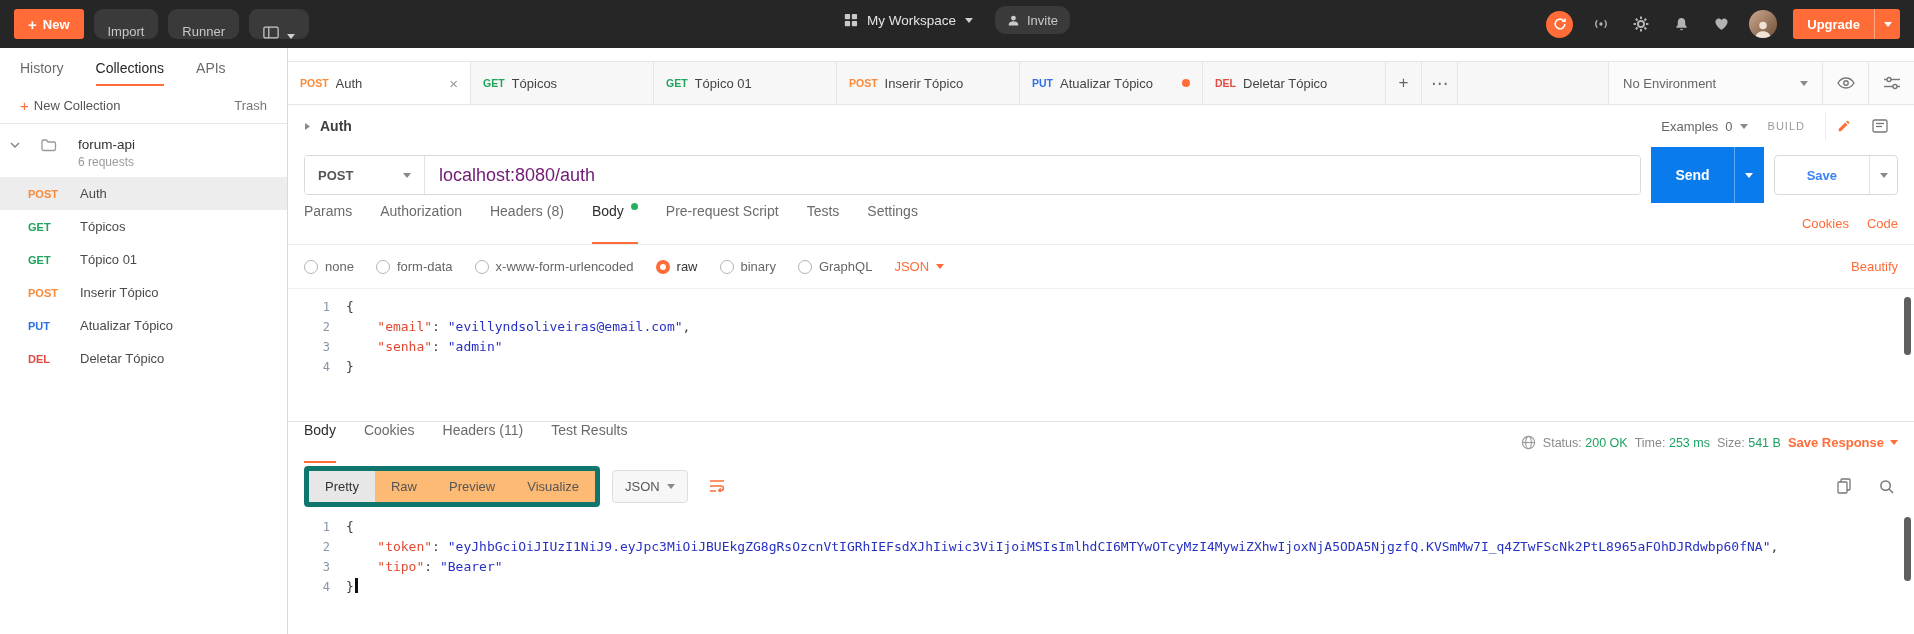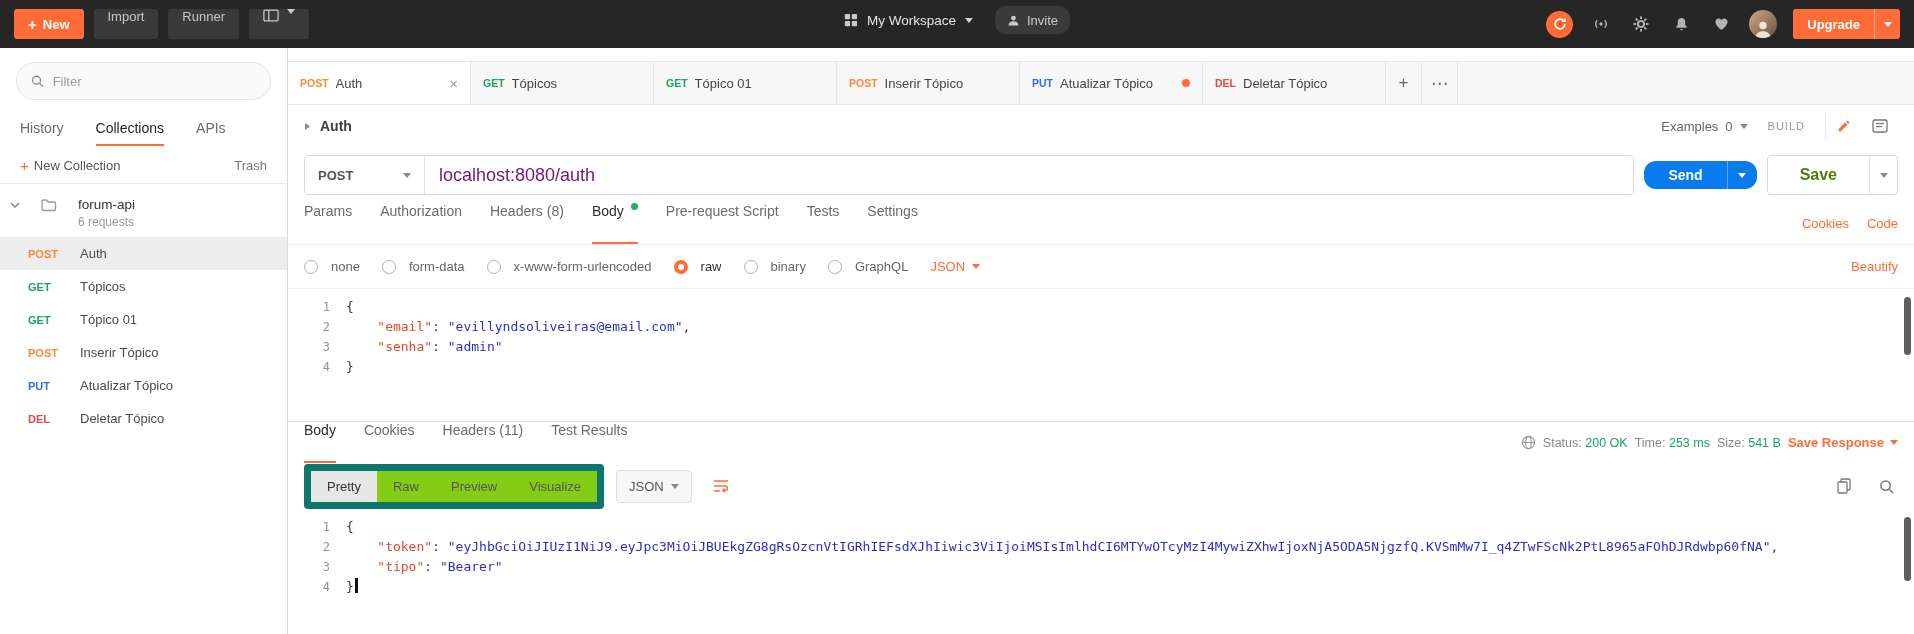--- a/index.html
+++ b/index.html
@@ -5,21 +5,21 @@
   *{margin:0;padding:0;box-sizing:border-box}
   html,body{width:1914px;height:634px;overflow:hidden}
   body{font-family:"Liberation Sans","DejaVu Sans",sans-serif;font-size:13px;color:#333;background:#fff}
   button{font-family:inherit;border:none;background:none;cursor:pointer;color:inherit}
   .app{width:1914px;height:634px;display:flex;flex-direction:column}
 
   
   .topbar{height:48px;background:#262626;display:flex;align-items:center;padding:0 14px;position:relative;flex:none}
   .tb-left{display:flex;align-items:center;gap:10px}
   .btn-orange{background:var(--accent);color:#fff;height:30px;padding:0 14px;border-radius:3px;font-size:13px;display:flex;align-items:center;gap:6px;font-weight:bold}
-  .btn-dark{background:#3a3a3a;color:#c7c7c7;height:30px;padding:0 14px;border-radius:3px;font-size:13px;display:flex;align-items:flex-start;gap:8px}
+  .btn-dark{background:#3a3a3a;color:#c7c7c7;height:30px;padding:0 14px;border-radius:9px;font-size:13px;display:flex;align-items:flex-end;gap:8px}
   .plus-glyph{font-size:15px;line-height:1}
   .tb-center{position:absolute;left:50%;top:0;height:40px;transform:translateX(-50%);display:flex;align-items:center;gap:22px}
   .ws-btn{color:#e3e3e3;display:flex;align-items:center;gap:9px;font-size:13.5px}
   .invite-btn{background:#3a3a3a;color:#c9c9c9;height:28px;padding:0 12px;border-radius:11px;display:flex;align-items:center;gap:7px;font-size:13px}
   .tb-right{margin-left:auto;display:flex;align-items:center;gap:16px}
   .tb-icon{display:flex;align-items:center;justify-content:center;width:24px;height:24px}
   .sync-circle{width:27px;height:27px;border-radius:50%;background:var(--accent);display:flex;align-items:center;justify-content:center}
   .avatar{width:28px;height:28px;border-radius:50%;background:linear-gradient(135deg,#cfa98d,#6e4f3a);display:flex;align-items:flex-end;justify-content:center;overflow:hidden;padding:0}
   .upgrade{display:flex;height:30px;border-radius:3px;overflow:hidden}
   .up-main{background:var(--accent);color:#fff;padding:0 14px;display:flex;align-items:center;font-weight:bold;font-size:13px}
@@ -76,38 +76,38 @@
   .examples{color:#666;display:flex;gap:7px;align-items:center;font-size:13px}
   .build-label{font-size:11px;color:#9a9a9a;letter-spacing:1px}
   .mini-btns{display:flex;border-left:1px solid #ececec}
   .mini-btn{width:36px;height:28px;display:flex;align-items:center;justify-content:center}
 
   
   .url-row{height:56px;display:flex;align-items:center;padding:0 16px;gap:10px;flex:none}
   .url-combo{flex:1;display:flex;height:40px;border:1px solid #d9d9d9;border-radius:4px;overflow:hidden;background:#fff}
   .method-select{width:120px;display:flex;align-items:center;justify-content:space-between;padding:0 13px;border-right:1px solid #e3e3e3;color:#555;font-weight:bold;font-size:13px;background:#fff;flex:none}
   .url-input{flex:1;border:none;outline:none;padding:0 14px;font-size:18px;color:#701a75;background:#fff}
-  .send-btn{display:flex;height:28px;border-radius:12px;overflow:hidden;flex:none}
+  .send-btn{display:flex;height:56px;border-radius:0;overflow:hidden;flex:none}
   .send-main{background:var(--send);color:#fff;padding:0 24px;display:flex;align-items:center;font-size:14px;font-weight:bold}
   .send-caret{background:var(--send);width:30px;border-left:1px solid rgba(255,255,255,.35);display:flex;align-items:center;justify-content:center}
   .save-btn{display:flex;height:40px;border:1px solid #d9d9d9;border-radius:4px;overflow:hidden;flex:none;background:#fff}
-  .save-main{padding:0 32px;display:flex;align-items:center;color:#4d7c0f;font-weight:bold;font-size:16px}
+  .save-main{padding:0 32px;display:flex;align-items:center;color:#3b82f6;font-weight:bold;font-size:13px}
   .save-caret{width:28px;border-left:1px solid #e3e3e3;display:flex;align-items:center;justify-content:center}
 
   
   .req-tabs{height:42px;display:flex;align-items:center;padding:0 16px;gap:28px;border-bottom:1px solid #ececec;flex:none}
   .rtab{color:#6b6b6b;font-size:14px;height:100%;display:flex;align-items:flex-start;gap:7px;border-bottom:2px solid transparent;cursor:pointer}
   .rtab.active{color:#2d2d2d;border-bottom-color:var(--accent)}
   .gdot{width:7px;height:7px;border-radius:50%;background:var(--bodydot)}
   .req-links{margin-left:auto;display:flex;gap:18px}
   .olink{color:var(--accent);font-size:13px}
 
   
   .modes-row{height:44px;display:flex;align-items:center;padding:0 16px;gap:22px;flex:none;border-bottom:1px solid #f0f0f0}
-  .mode{display:flex;align-items:center;gap:13px;color:#666;font-size:13px;cursor:pointer}
+  .mode{display:flex;align-items:center;gap:7px;color:#666;font-size:13px;cursor:pointer}
   .mode .radio{width:14px;height:14px;border-radius:50%;border:1px solid #b3b3b3;background:#fff;flex:none}
   .mode.selected .radio{border:4px solid var(--accent)}
   .mode.selected{color:#333}
   .lang-select{display:flex;align-items:center;gap:7px;color:var(--accent);font-size:13px}
   .beautify{margin-left:auto;color:var(--accent);font-size:13px}
 
   
   .editor{position:relative;font-family:"DejaVu Sans Mono","Liberation Mono",monospace;font-size:13px;padding-top:8px}
   .req-editor{height:132px;flex:none}
   .resp-editor{flex:1;min-height:0}
@@ -120,21 +120,21 @@
   .caret-block{display:inline-block;width:3px;height:15px;background:#111;vertical-align:-2px;margin-left:1px}
   .vthumb{position:absolute;right:3px;width:7px;background:#5f5f5f;border-radius:4px}
 
   
   .resp-head{height:42px;border-top:1px solid #e3e3e3;display:flex;align-items:center;padding:0 16px;gap:28px;flex:none}
   .resp-meta{margin-left:auto;display:flex;align-items:center;gap:7px;font-size:12.5px}
   .meta-item{color:#8a8a8a;white-space:nowrap}
   .meta-val{color:var(--green)}
   .save-resp{color:var(--accent);display:flex;align-items:center;gap:6px;font-weight:bold;font-size:13px}
   .resp-toolbar{height:46px;display:flex;align-items:center;padding:0 16px;gap:12px;flex:none}
-  .seg-group{display:flex;border:7px solid #0f766e;border-radius:4px;overflow:hidden;background:#84cc16}
+  .seg-group{display:flex;border:5px solid #0f766e;border-radius:4px;overflow:hidden;background:#fdba74}
   .seg{padding:8px 16px;font-size:13px;color:#555}
   .seg.active{background:#e7e7e7;color:#333}
   .json-select{display:flex;align-items:center;gap:7px;border:1px solid #ddd;border-radius:4px;background:#f7f7f7;padding:8px 12px;color:#555;font-size:13px}
   .wrap-btn{width:34px;height:32px;display:flex;align-items:center;justify-content:center}
   .toolbar-right{margin-left:auto;display:flex;gap:18px;align-items:center}
 </style>
 </head>
 <body>
 
 <div class="app">
@@ -233,27 +233,20 @@
         <button class="up-caret">
           <span class="tri tri-white"></span>
         </button>
       </div>
     </div>
   </header>
 
   <div class="body-row">
 
     <aside class="sidebar">
-      <div class="filter-wrap">
-        <svg width="14" height="14" viewBox="0 0 16 16">
-            <circle cx="7" cy="7" r="5" fill="none" stroke="#8a8a8a" stroke-width="1.6"></circle>
-            <line x1="11" y1="11" x2="15" y2="15" stroke="#8a8a8a" stroke-width="1.6"></line>
-          </svg>
-        <input placeholder="Filter" style="">
-      </div>
       <div class="side-tabs">
         <span class="side-tab">History</span>
         <span class="side-tab active">Collections</span>
         <span class="side-tab">APIs</span>
       </div>
       <div class="side-actions">
         <span class="newcol">
           <span class="plus-glyph">+</span>
           <span>New Collection</span>
         </span>
@@ -327,20 +320,40 @@
               <span class="dot"></span>
             </div>
             <div class="wtab">
               <span class="m" style="color: rgb(223, 75, 65);">DEL</span>
               <span class="n">Deletar Tópico</span>
             </div>
           </div>
         <button class="tab-plus">+</button>
         <button class="tab-more">⋯</button>
         <div class="strip-spacer"></div>
+        <div class="env-group">
+          <button class="env-select">
+            <span class="lbl">No Environment</span>
+            <span class="tri tri-gray"></span>
+          </button>
+          <button class="env-icon-btn">
+            <svg width="18" height="12" viewBox="0 0 18 12" fill="none" stroke="#777" stroke-width="1.4">
+                <path d="M1 6s3-5 8-5 8 5 8 5-3 5-8 5-8-5-8-5z"></path>
+                <circle cx="9" cy="6" r="2.2"></circle>
+              </svg>
+          </button>
+          <button class="env-icon-btn">
+            <svg width="16" height="14" viewBox="0 0 16 14">
+                <line x1="0" y1="3.5" x2="16" y2="3.5" stroke="#777" stroke-width="1.4"></line>
+                <line x1="0" y1="10.5" x2="16" y2="10.5" stroke="#777" stroke-width="1.4"></line>
+                <circle cx="5" cy="3.5" r="2" fill="#fff" stroke="#777" stroke-width="1.4"></circle>
+                <circle cx="11" cy="10.5" r="2" fill="#fff" stroke="#777" stroke-width="1.4"></circle>
+              </svg>
+          </button>
+        </div>
       </div>
 
       <div class="crumb-row">
         <div class="crumb">
           <svg width="7" height="9" viewBox="0 0 7 9">
               <path d="M1 1l5 3.5L1 8z" fill="#8a8a8a"></path>
             </svg>
           <span>Auth</span>
         </div>
         <div class="crumb-right">

